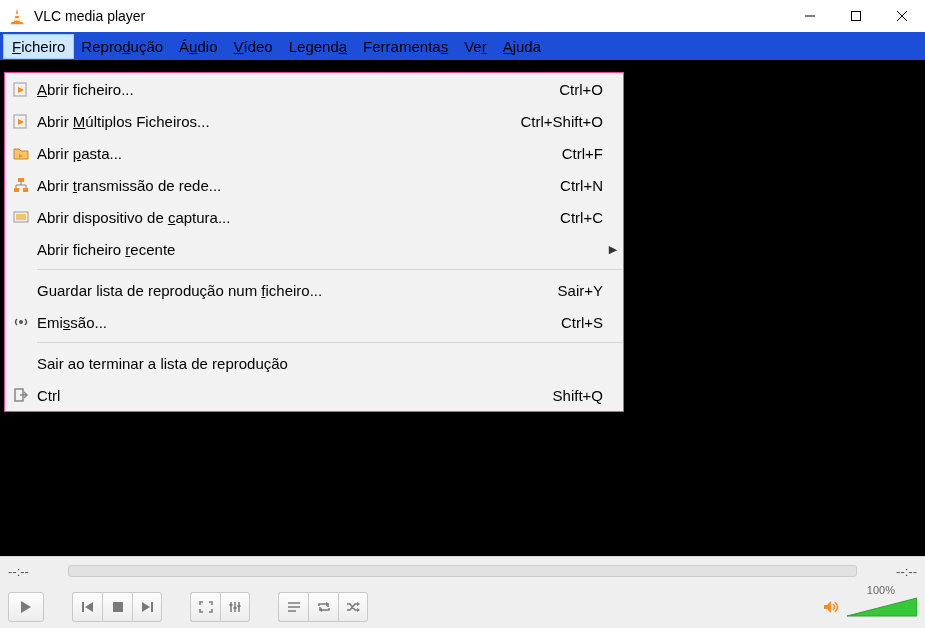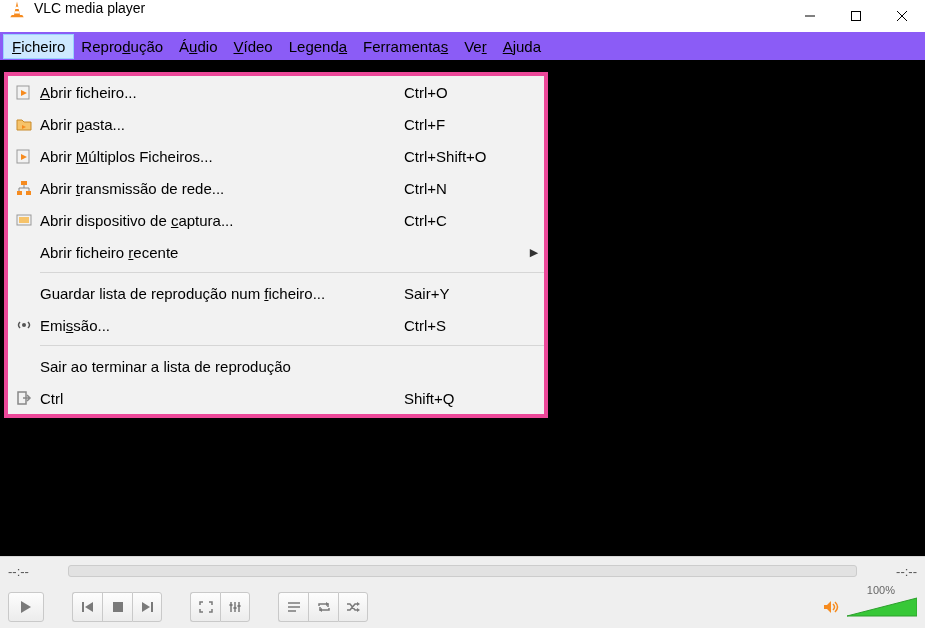--- a/index.html
+++ b/index.html
@@ -1,41 +1,41 @@
 <!DOCTYPE html>
 <html><head>
 <meta charset="utf-8">
 <style>
   * { box-sizing: border-box; margin: 0; padding: 0; font-family: "Segoe UI", Tahoma, sans-serif; }
   body { width: 925px; height: 628px; background: #fff; overflow: hidden; position: relative; }
 
   
-  .titlebar { height: 32px; display: flex; align-items: flex-start; padding: 0 0 0 8px; background: #fff; }
+  .titlebar { height: 32px; display: flex; align-items: center; padding: 0 0 0 8px; background: #fff; }
   .titlebar .cone { width: 18px; height: 18px; margin-right: 8px; }
   .titlebar .title { font-size: 14px; color: #000; flex: 1; }
   .win-controls { display: flex; height: 32px; }
   .win-btn { width: 46px; display: flex; align-items: center; justify-content: center; }
   .win-btn svg { stroke: #000; fill: none; }
 
   
-  .menubar { height: 28px; display: flex; align-items: center; padding: 0 4px; background: #8b5cf6; font-size: 15px; }
+  .menubar { height: 28px; display: flex; align-items: center; padding: 0 4px; background: #1d4ed8; font-size: 15px; }
   .menu-item { padding: 3px 8px; cursor: default; }
   .menu-item .ul { text-decoration: underline; }
   .menu-item.selected { background: #cde8ff; outline: 1px solid #99d1ff; }
 
   
   .video-area { position: absolute; top: 60px; left: 0; right: 0; bottom: 72px; background: #000; }
 
   
-  .dropdown { position: absolute; top: 72px; left: 4px; width: 544px; background: #f2f2f2; border: 4px solid #ec4899; box-shadow: 2px 2px 4px rgba(0,0,0,0.25); font-size: 15px; z-index: 10; }
+  .dropdown { position: absolute; top: 72px; left: 4px; width: 620px; background: #f2f2f2; border: 1px solid #ec4899; box-shadow: 2px 2px 4px rgba(0,0,0,0.25); font-size: 15px; z-index: 10; }
   .dd-row { display: flex; align-items: center; height: 32px; }
   .dd-icon { width: 32px; display: flex; align-items: center; justify-content: center; }
   .dd-label { flex: 1; padding-right: 10px; white-space: nowrap; }
   .dd-label .ul { text-decoration: underline; }
-  .dd-short { width: 120px; text-align: left; }
+  .dd-short { width: 120px; text-align: right; }
   .dd-arrow { width: 20px; text-align: center; color: #333; font-size: 11px; }
   .dd-sep { height: 1px; background: #d6d6d6; margin: 4px 0 4px 32px; }
 
   
   .bottom { position: absolute; left: 0; right: 0; bottom: 0; height: 72px; background: #efefef; border-top: 1px solid #d8d8d8; }
   .timebar { display: flex; align-items: center; height: 28px; padding: 0 8px; }
   .timecode { font-size: 13px; color: #555; width: 50px; }
   .timecode.right { text-align: right; }
   .progress { flex: 1; height: 12px; margin: 0 10px; background: #e2e2e2; border: 1px solid #ccc; border-radius: 3px; }
 
@@ -111,37 +111,37 @@
           <path d="M5 6 L11 9 L5 12 Z" fill="#f68b1f"></path>
         </svg>
       </div>
       <div class="dd-label"><span class="ul">A</span>brir ficheiro...</div>
       <div class="dd-short">Ctrl+O</div>
       <div class="dd-arrow"></div>
     </div>
     <div class="dd-row">
       <div class="dd-icon">
         <svg width="16" height="16">
+          <rect x="1" y="2" width="12" height="13" fill="none" stroke="#999"></rect>
+          <path d="M5 6 L11 9 L5 12 Z" fill="#f68b1f"></path>
+        </svg>
+      </div>
+      <div class="dd-label">Abrir <span class="ul">M</span>últiplos Ficheiros...</div>
+      <div class="dd-short">Ctrl+Shift+O</div>
+      <div class="dd-arrow"></div>
+    </div>
+    <div class="dd-row">
+      <div class="dd-icon">
+        <svg width="16" height="16">
           <path d="M1 4 L6 4 L8 6 L15 6 L15 14 L1 14 Z" fill="#f6c36a" stroke="#c88a2a"></path>
           <path d="M6 9 L10 11 L6 13 Z" fill="#f68b1f"></path>
         </svg>
       </div>
       <div class="dd-label">Abrir <span class="ul">p</span>asta...</div>
       <div class="dd-short">Ctrl+F</div>
-      <div class="dd-arrow"></div>
-    </div>
-    <div class="dd-row">
-      <div class="dd-icon">
-        <svg width="16" height="16">
-          <rect x="1" y="2" width="12" height="13" fill="none" stroke="#999"></rect>
-          <path d="M5 6 L11 9 L5 12 Z" fill="#f68b1f"></path>
-        </svg>
-      </div>
-      <div class="dd-label">Abrir <span class="ul">M</span>últiplos Ficheiros...</div>
-      <div class="dd-short">Ctrl+Shift+O</div>
       <div class="dd-arrow"></div>
     </div>
     <div class="dd-row">
       <div class="dd-icon">
         <svg width="16" height="16">
           <rect x="5" y="1" width="6" height="4" fill="#f68b1f"></rect>
           <rect x="1" y="11" width="5" height="4" fill="#f68b1f"></rect>
           <rect x="10" y="11" width="5" height="4" fill="#f68b1f"></rect>
           <line x1="8" y1="5" x2="8" y2="8" stroke="#888"></line>
           <line x1="3" y1="11" x2="3" y2="8" stroke="#888"></line>

